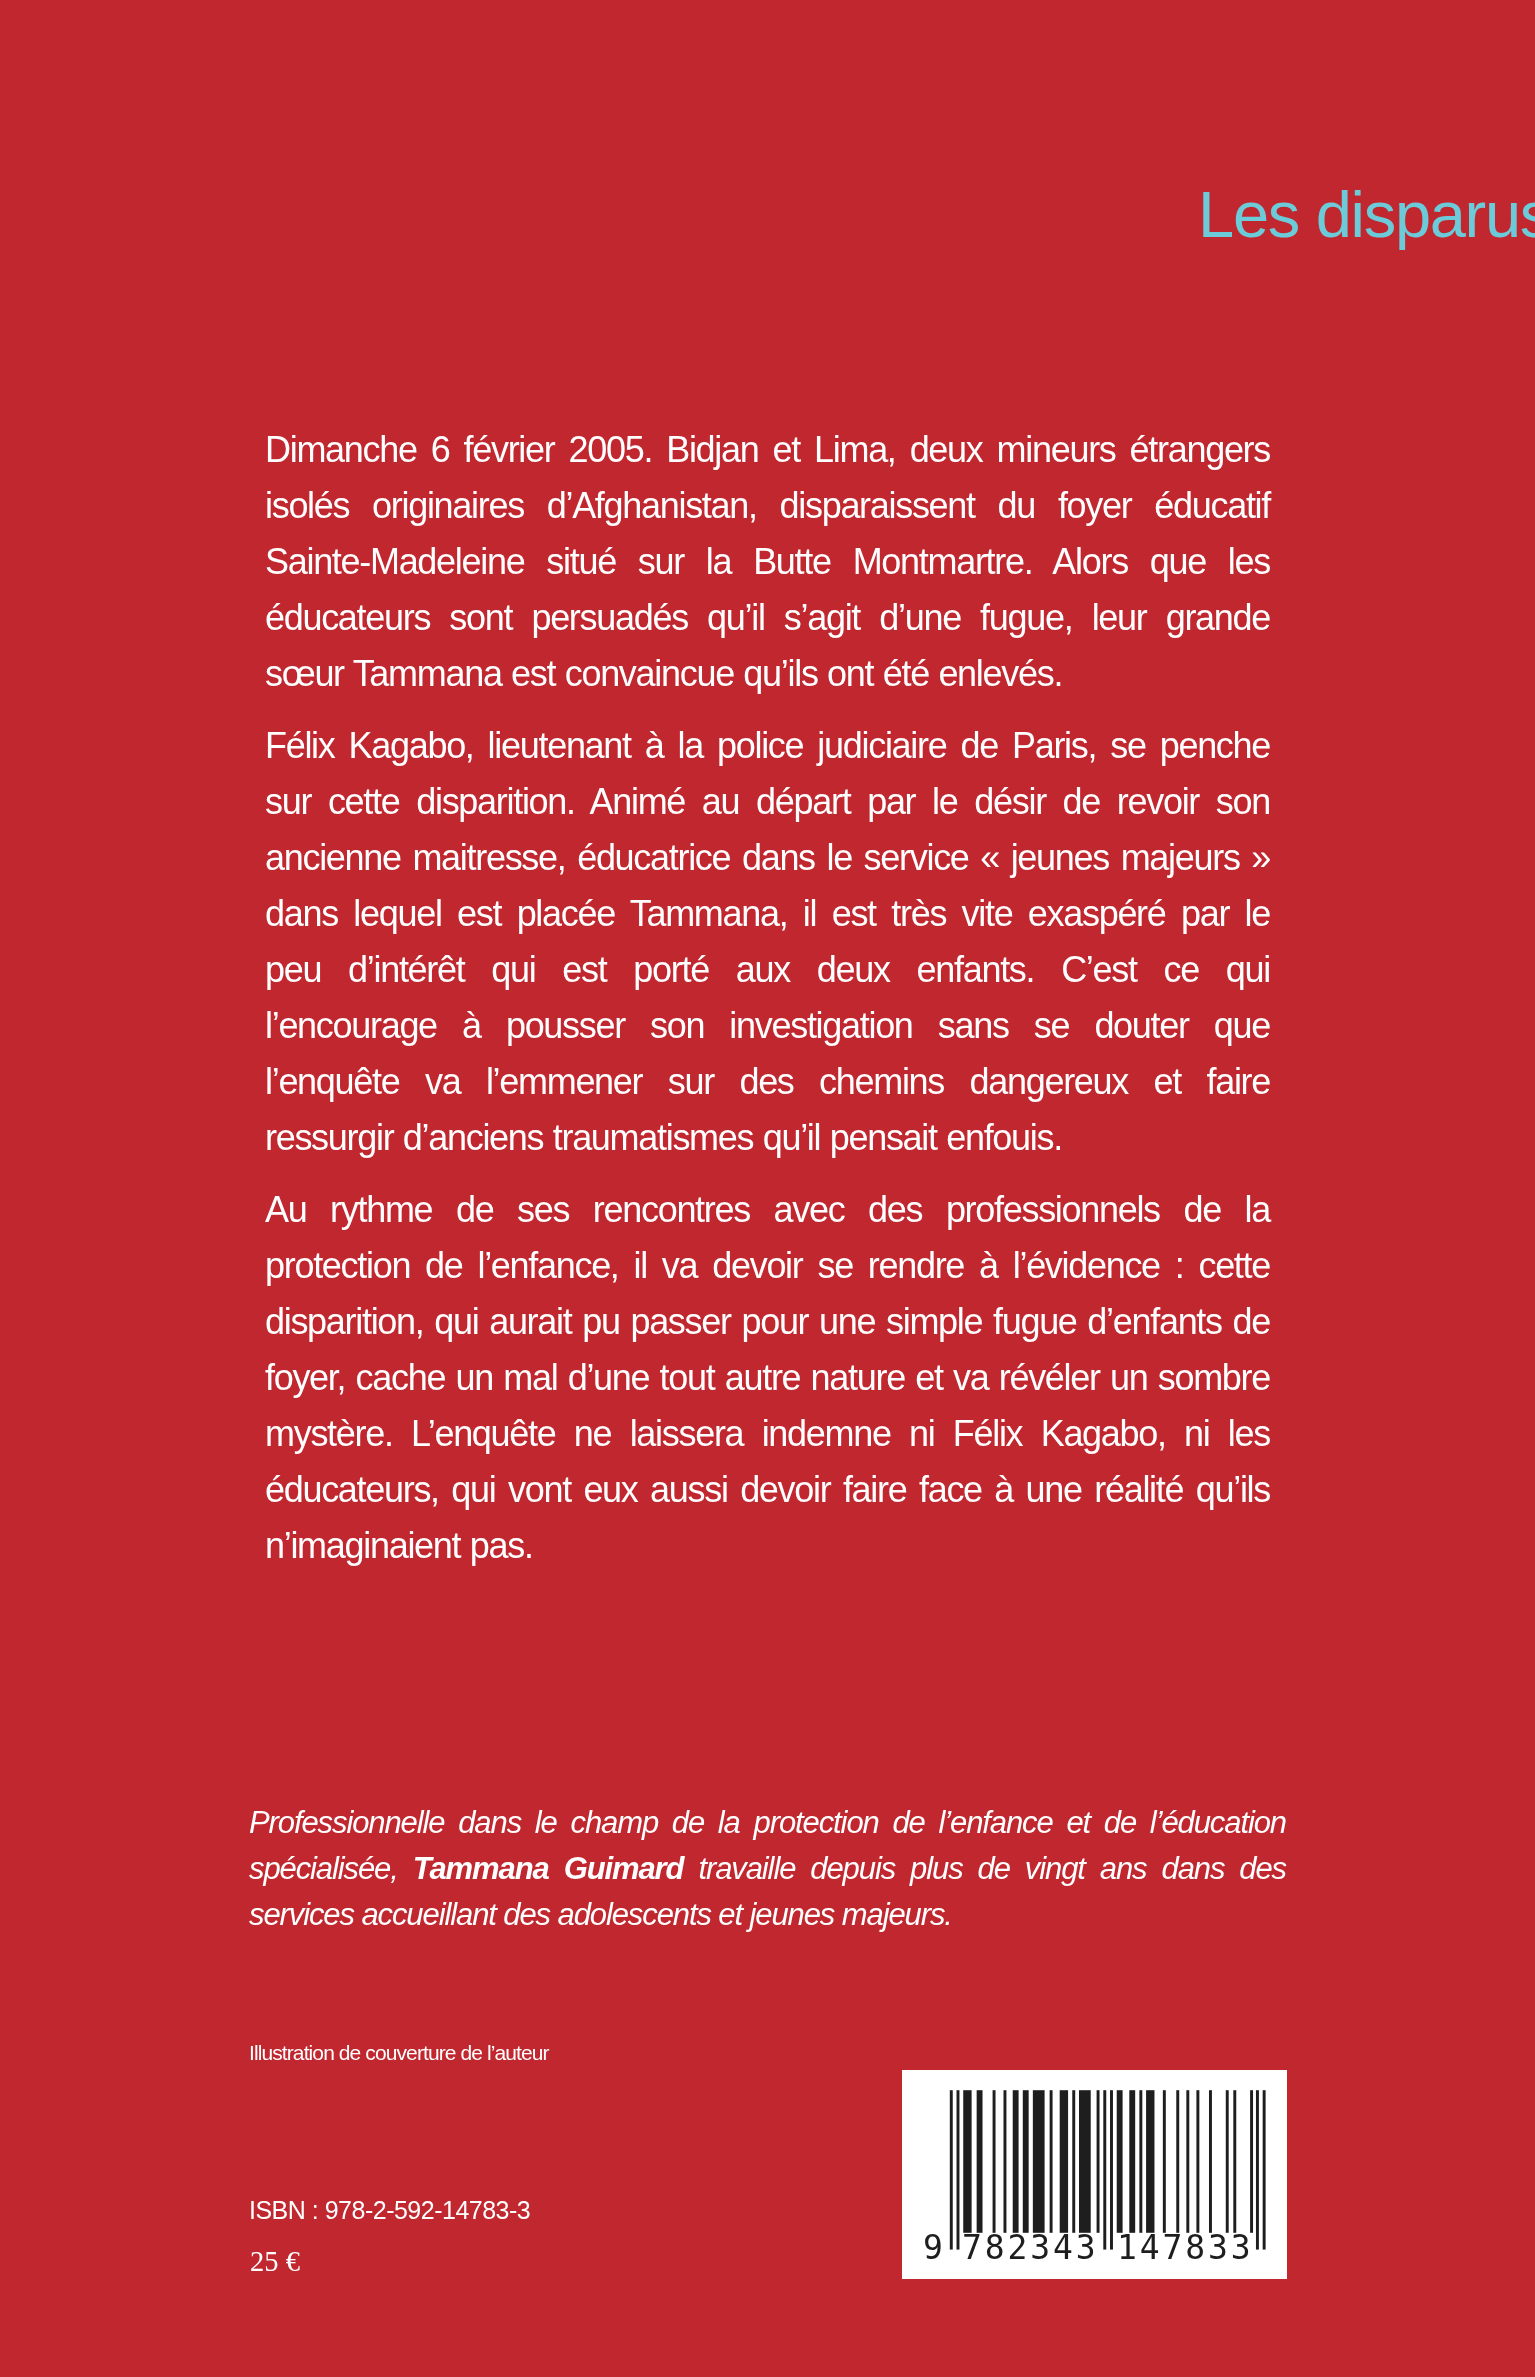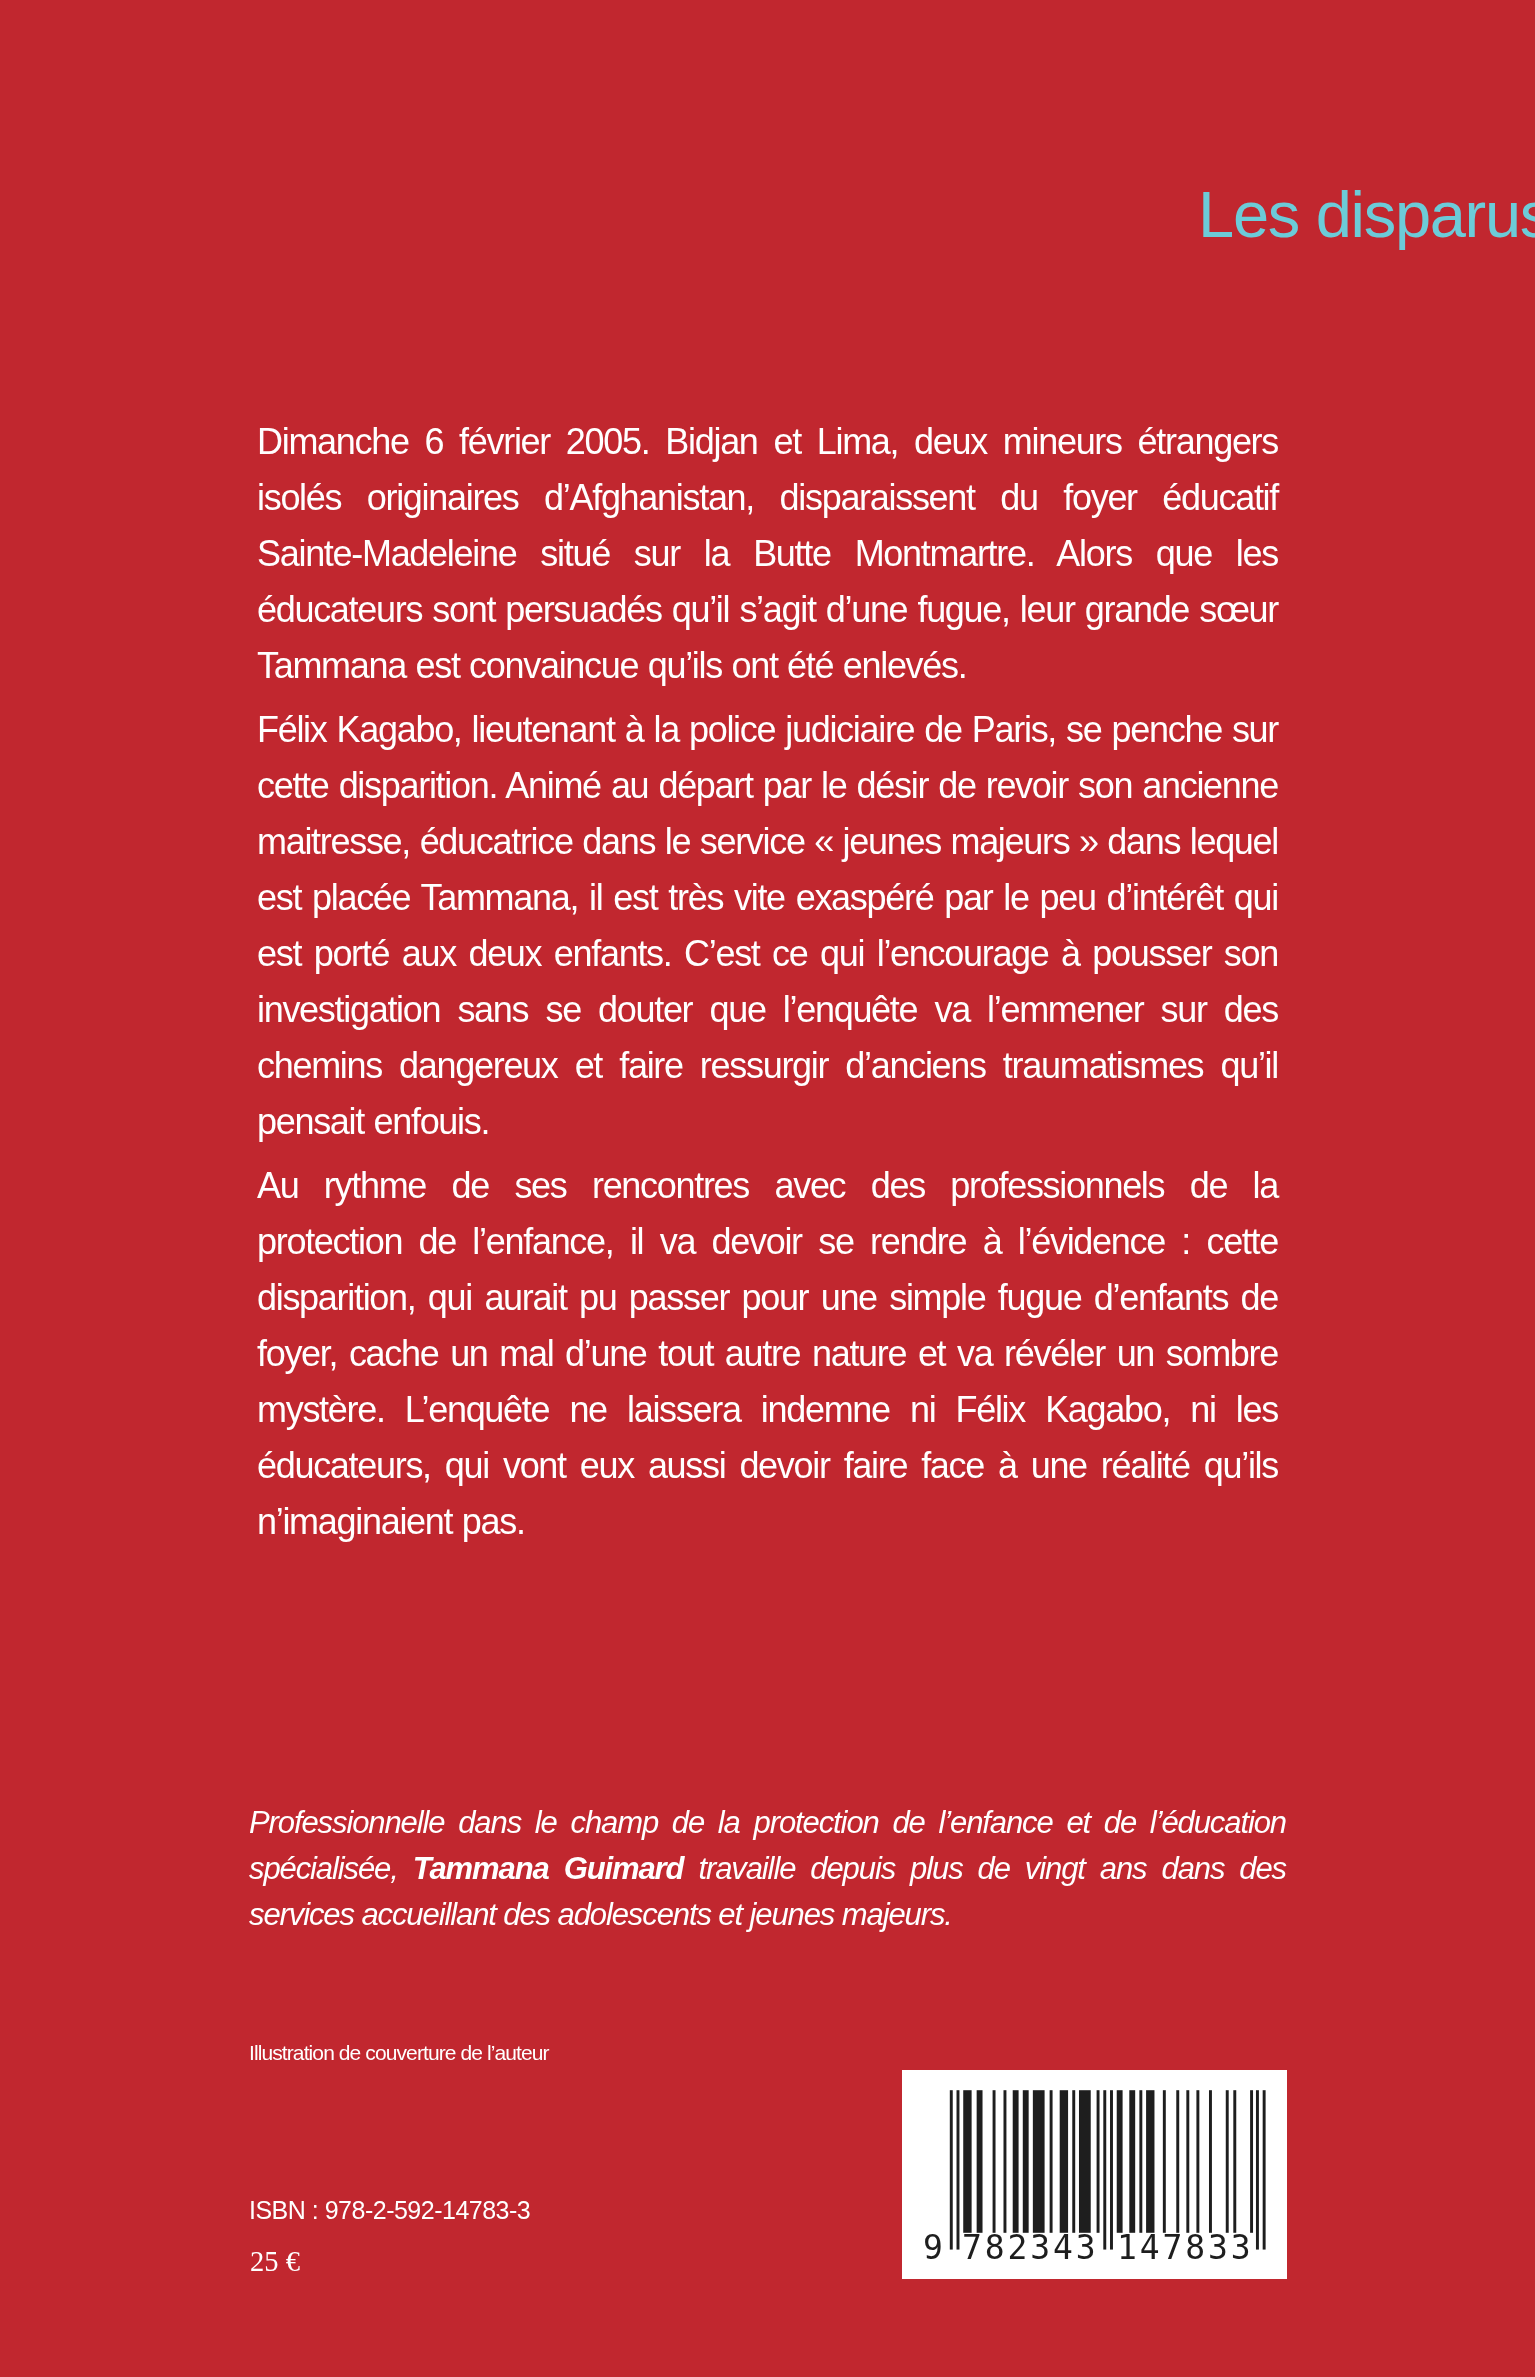--- a/index.html
+++ b/index.html
@@ -36,21 +36,21 @@
     left: 249px;
     top: 406px;
     width: 1037px;
     font-size: 36px;
     line-height: 56px;
     text-align: justify;
     letter-spacing: -1.3px;
     word-spacing: 0.8px;
   }
   .synopsis p {
-    margin: 8px;
+    margin: 16px;
     text-align: justify;
     text-align-last: left;
   }
 
   .bio {
     position: absolute;
     left: 249px;
     top: 1800px;
     width: 1037px;
     font-size: 31px;

